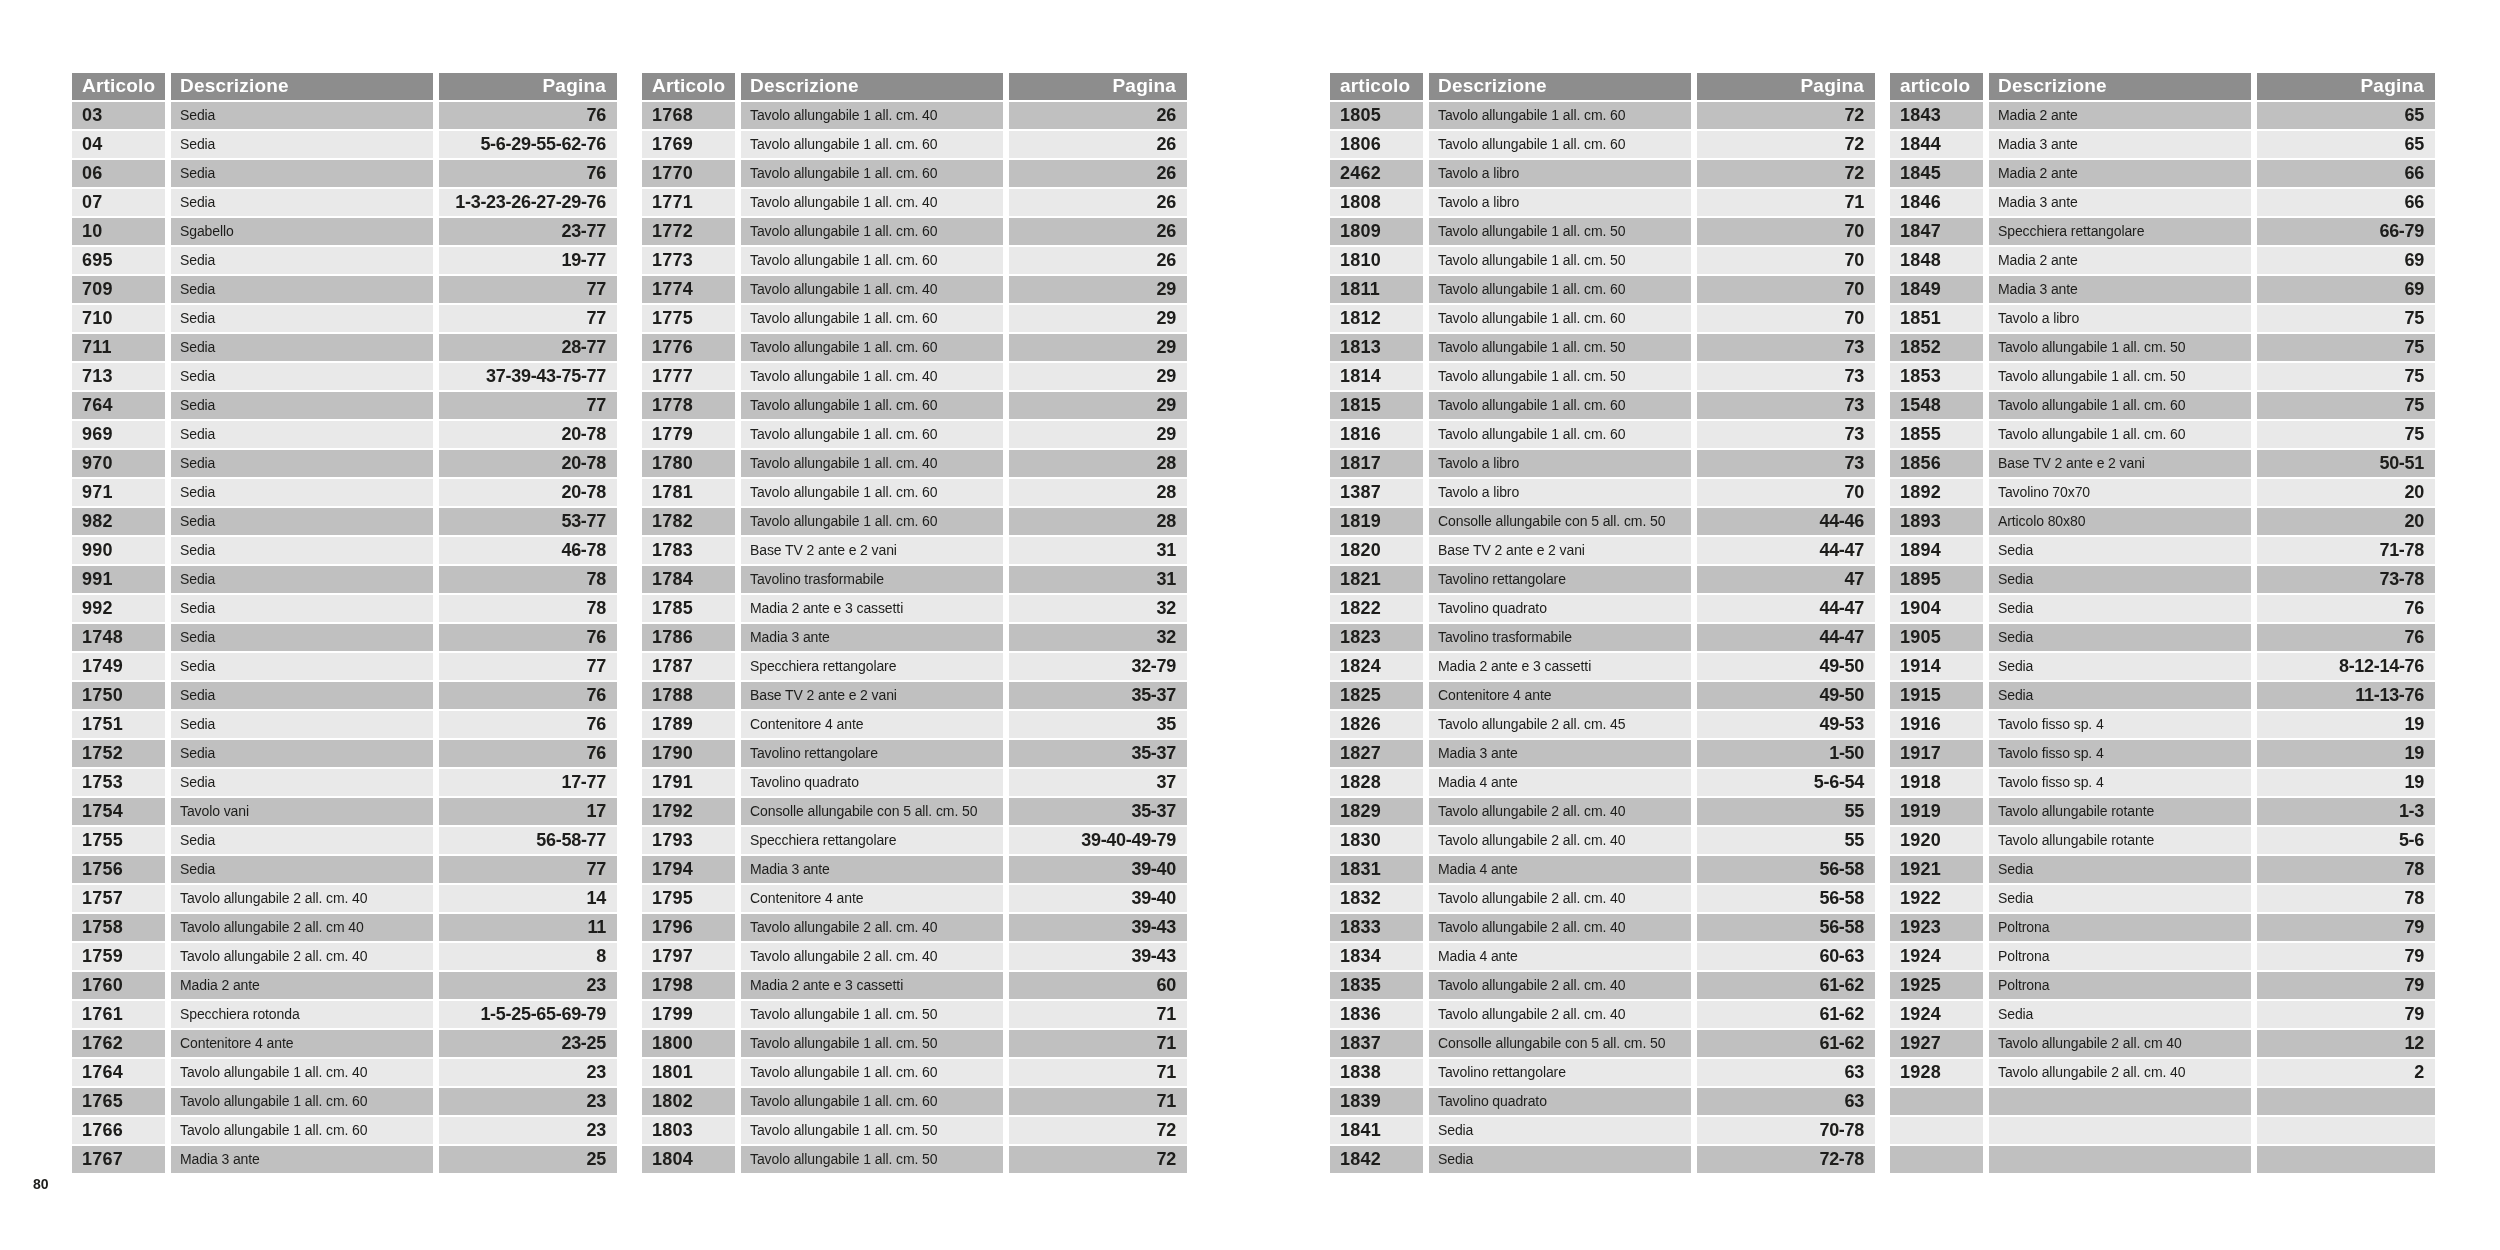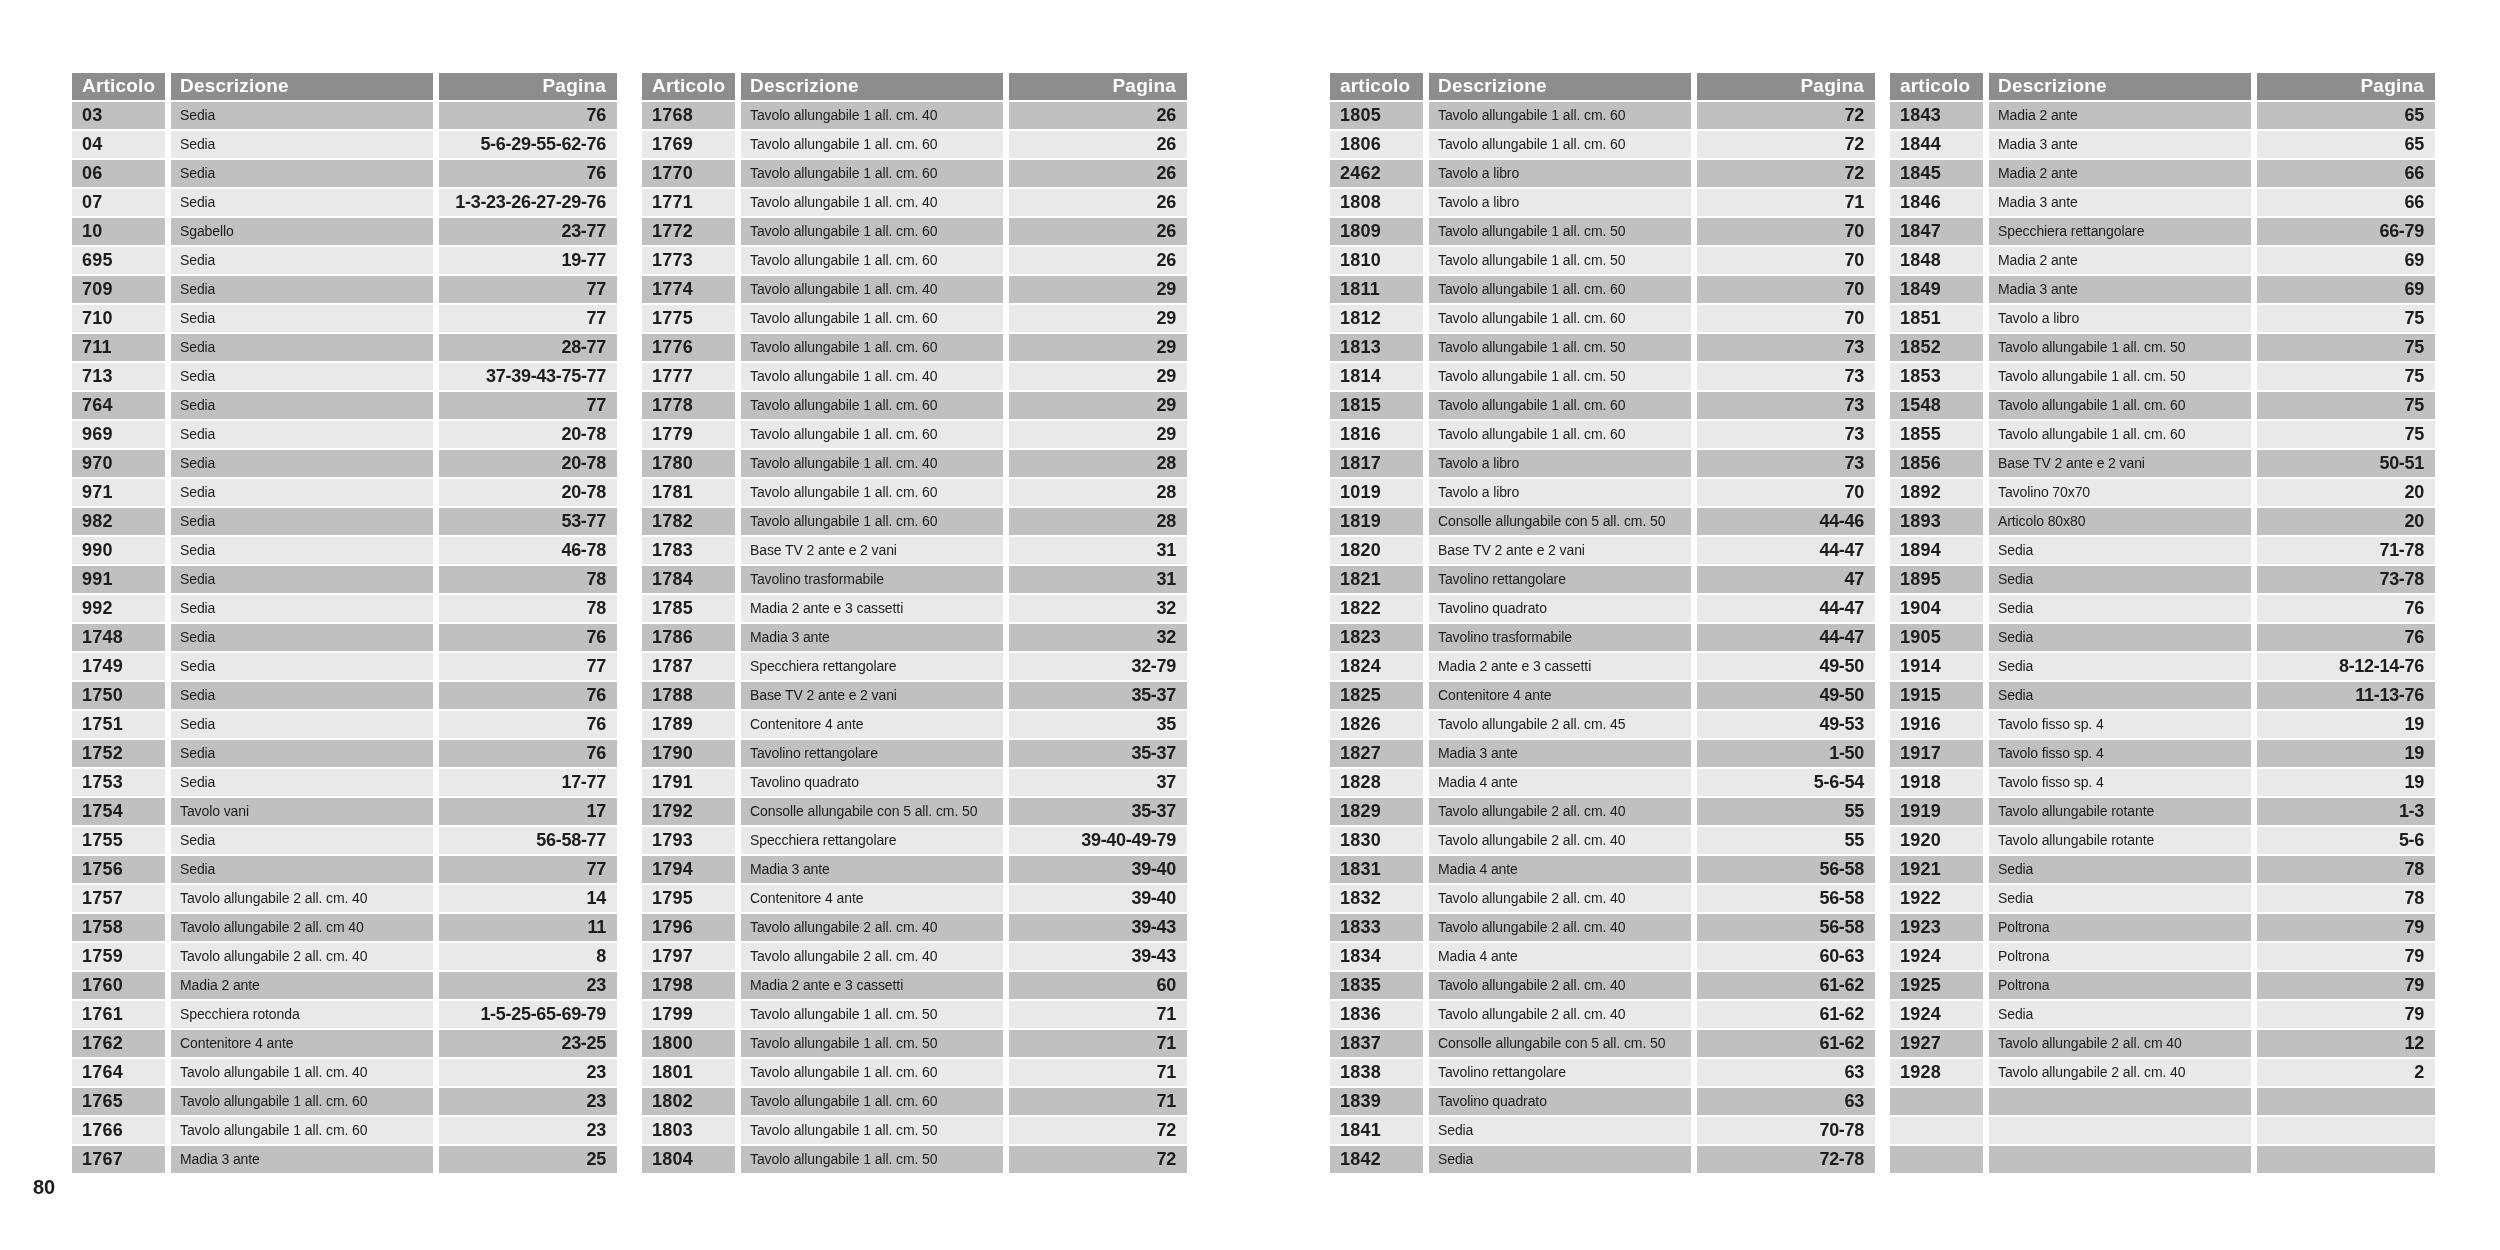--- a/index.html
+++ b/index.html
@@ -36,21 +36,21 @@
   .c-desc{padding-left:9px;font-size:14px;font-weight:400;letter-spacing:-0.1px;}
   .c-pag{justify-content:flex-end;padding-right:11px;font-size:18px;font-weight:700;letter-spacing:-0.3px;}
   .dark .cell{background:var(--row-dark);}
   .light .cell{background:var(--row-light);}
   .hdr .cell{
     background:var(--header-bg);color:var(--header-text);
     font-size:19px;font-weight:700;letter-spacing:0.2px;
   }
   .page-number{
     position:absolute;left:33px;top:1176px;
-    font-size:20px;font-weight:700;color:var(--text);
+    font-size:14px;font-weight:700;color:var(--text);
   }
 </style>
 </head>
 <body>
 
 <div class="page">
   <div id="tables">
       <div class="index-table t0">
         <div class="row hdr"><div class="cell c-art">Articolo</div><div class="cell c-desc">Descrizione</div><div class="cell c-pag">Pagina</div></div>
         <div class="row dark"><div class="cell c-art">03</div><div class="cell c-desc">Sedia</div><div class="cell c-pag">76</div></div>
@@ -139,21 +139,21 @@
         <div class="row light"><div class="cell c-art">1808</div><div class="cell c-desc">Tavolo a libro</div><div class="cell c-pag">71</div></div>
         <div class="row dark"><div class="cell c-art">1809</div><div class="cell c-desc">Tavolo allungabile 1 all. cm. 50</div><div class="cell c-pag">70</div></div>
         <div class="row light"><div class="cell c-art">1810</div><div class="cell c-desc">Tavolo allungabile 1 all. cm. 50</div><div class="cell c-pag">70</div></div>
         <div class="row dark"><div class="cell c-art">1811</div><div class="cell c-desc">Tavolo allungabile 1 all. cm. 60</div><div class="cell c-pag">70</div></div>
         <div class="row light"><div class="cell c-art">1812</div><div class="cell c-desc">Tavolo allungabile 1 all. cm. 60</div><div class="cell c-pag">70</div></div>
         <div class="row dark"><div class="cell c-art">1813</div><div class="cell c-desc">Tavolo allungabile 1 all. cm. 50</div><div class="cell c-pag">73</div></div>
         <div class="row light"><div class="cell c-art">1814</div><div class="cell c-desc">Tavolo allungabile 1 all. cm. 50</div><div class="cell c-pag">73</div></div>
         <div class="row dark"><div class="cell c-art">1815</div><div class="cell c-desc">Tavolo allungabile 1 all. cm. 60</div><div class="cell c-pag">73</div></div>
         <div class="row light"><div class="cell c-art">1816</div><div class="cell c-desc">Tavolo allungabile 1 all. cm. 60</div><div class="cell c-pag">73</div></div>
         <div class="row dark"><div class="cell c-art">1817</div><div class="cell c-desc">Tavolo a libro</div><div class="cell c-pag">73</div></div>
-        <div class="row light"><div class="cell c-art">1019</div><div class="cell c-desc">Tavolo a libro</div><div class="cell c-pag">70</div></div>
+        <div class="row light"><div class="cell c-art">1387</div><div class="cell c-desc">Tavolo a libro</div><div class="cell c-pag">70</div></div>
         <div class="row dark"><div class="cell c-art">1819</div><div class="cell c-desc">Consolle allungabile con 5 all. cm. 50</div><div class="cell c-pag">44-46</div></div>
         <div class="row light"><div class="cell c-art">1820</div><div class="cell c-desc">Base TV 2 ante e 2 vani</div><div class="cell c-pag">44-47</div></div>
         <div class="row dark"><div class="cell c-art">1821</div><div class="cell c-desc">Tavolino rettangolare</div><div class="cell c-pag">47</div></div>
         <div class="row light"><div class="cell c-art">1822</div><div class="cell c-desc">Tavolino quadrato</div><div class="cell c-pag">44-47</div></div>
         <div class="row dark"><div class="cell c-art">1823</div><div class="cell c-desc">Tavolino trasformabile</div><div class="cell c-pag">44-47</div></div>
         <div class="row light"><div class="cell c-art">1824</div><div class="cell c-desc">Madia 2 ante e 3 cassetti</div><div class="cell c-pag">49-50</div></div>
         <div class="row dark"><div class="cell c-art">1825</div><div class="cell c-desc">Contenitore 4 ante</div><div class="cell c-pag">49-50</div></div>
         <div class="row light"><div class="cell c-art">1826</div><div class="cell c-desc">Tavolo allungabile 2 all. cm. 45</div><div class="cell c-pag">49-53</div></div>
         <div class="row dark"><div class="cell c-art">1827</div><div class="cell c-desc">Madia 3 ante</div><div class="cell c-pag">1-50</div></div>
         <div class="row light"><div class="cell c-art">1828</div><div class="cell c-desc">Madia 4 ante</div><div class="cell c-pag">5-6-54</div></div>

